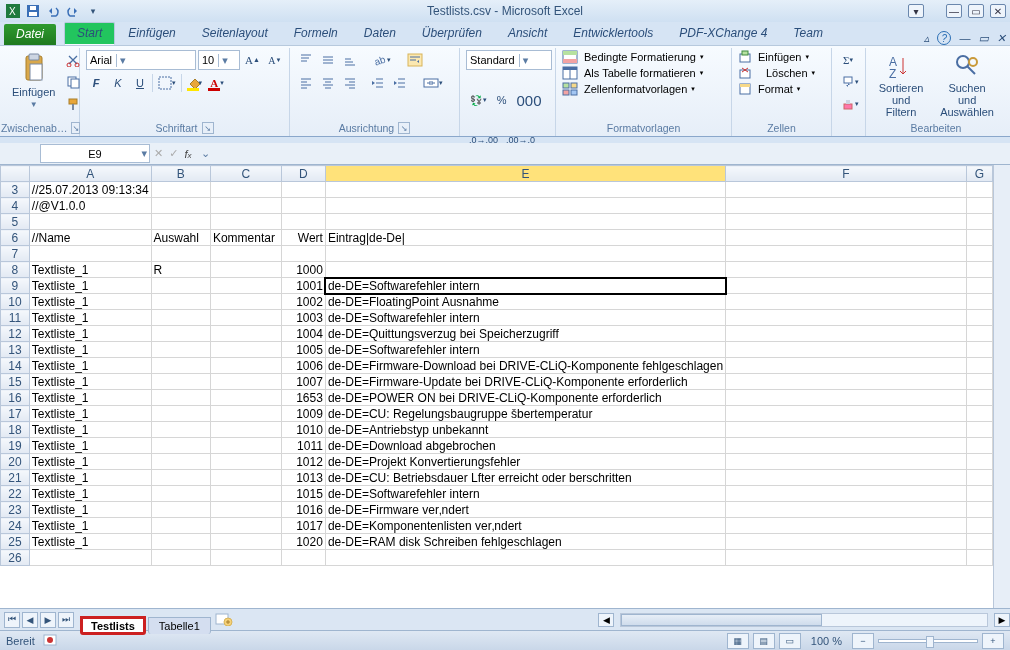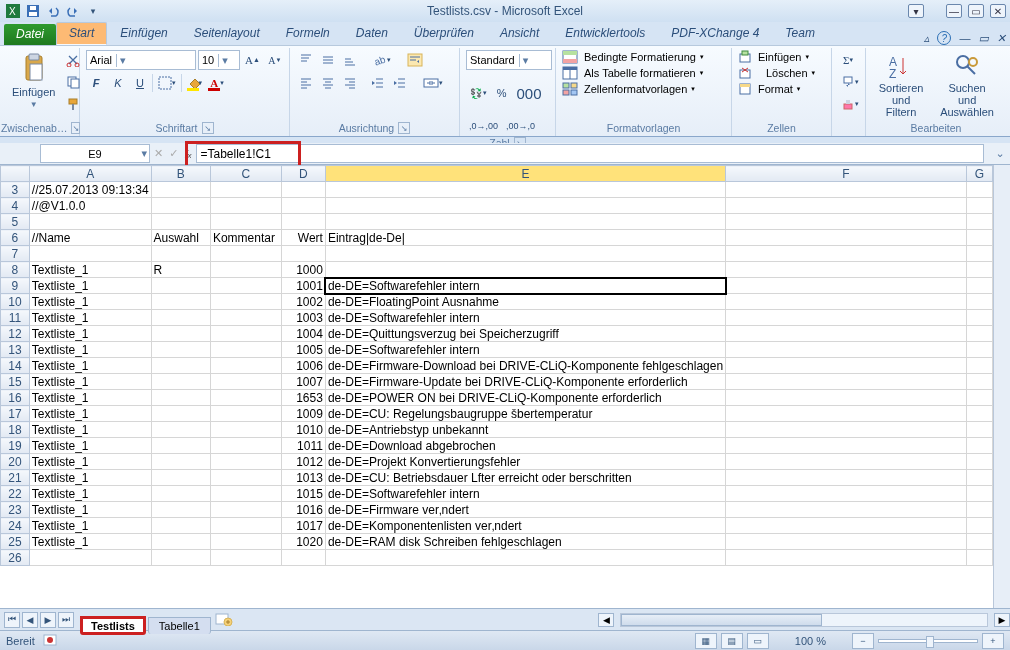--- a/index.html
+++ b/index.html
@@ -14,21 +14,21 @@
   .wincontrols { display:flex; gap:6px; align-items:center; }
   .wincontrols .wbtn { width:16px; height:14px; border:1px solid #6a87ad; border-radius:2px; display:flex; align-items:center; justify-content:center; background:#eef4fb; font-size:10px; color:#334; }
 
   .ico { display:inline-block; }
   .ico svg { display:block; }
 
   
   .ribbon-tabs { height:23px; display:flex; align-items:flex-end; padding:0 4px; gap:0;font-style:italic; }
   .file-tab { background: linear-gradient(#2f9a2f,#1f7a1f); color:#fff; padding:3px 12px 4px; border-radius:2px 2px 0 0; font-size:12px; }
   .rtab { padding:3px 12px 4px; color:#2b4e7a; font-size:12px; border:1px solid transparent; border-bottom:none;}
-  .rtab.active { background:#fdba74; border:1px solid #b7c9dd; border-bottom:1px solid #f5f9fe; color:#2b4e7a; border-radius:2px 2px 0 0;}
+  .rtab.active { background:#22c55e; border:1px solid #b7c9dd; border-bottom:1px solid #f5f9fe; color:#2b4e7a; border-radius:2px 2px 0 0;margin-left:8px;}
   .tabs-right { margin-left:auto; display:flex; align-items:center; gap:8px; color:#2b4e7a; }
   .tabs-right .rbtn{ width:14px; height:14px; border:1px solid #8aa7cb; border-radius:50%; display:flex;align-items:center;justify-content:center;font-size:10px;}
 
   
   .ribbon { height:92px; background:linear-gradient(#f7fbff,#e6eef8); border-top:1px solid #b7c9dd; border-bottom:1px solid #8aa7cb; display:flex; padding:2px 2px 0; }
   .group { border-right:1px solid #c7d6e8; padding:2px 6px 0; display:flex; flex-direction:column; justify-content:space-between; }
   .group .gbody { display:flex; gap:4px; align-items:flex-start; }
   .group .glabel { text-align:center; color:#5a7ba3; font-size:10.5px; padding:1px 0 2px; white-space:nowrap; display:flex; justify-content:center; gap:4px; align-items:center;}
   .bigbtn { display:flex; flex-direction:column; align-items:center; gap:2px; padding:2px 4px; color:#2b4e7a;}
   .bigbtn .lbl { font-size:11px; line-height:12px; }
@@ -350,21 +350,21 @@
             </span>
         </div>
       </div>
       <div class="glabel">
           <span>Ausrichtung</span>
           <span class="launcher">↘</span>
         </div>
     </div>
 
     <div class="group" style="width:96px">
-      <div class="gbody" style="flex-direction:column;gap:13px;">
+      <div class="gbody" style="flex-direction:column;gap:20px;">
         <div class="combo" style="width:86px;">
             <span>Standard</span>
             <span class="dd">▾</span>
           </div>
         <div class="row">
           <span class="sbtn">
               <svg width="14" height="14">
                 <text x="1" y="11" font-size="10" fill="#4a6ea3">💱</text>
               </svg>
               <span style="font-size:7px;">▾</span>
@@ -515,24 +515,20 @@
 
   <div class="fxbar">
     <div class="namebox">
       <span>E9</span>
         <span class="dd">▾</span>
     </div>
     <div class="fx-icons">
       <span style="color:#aaa;">✕</span>
       <span style="color:#aaa;">✓</span>
       <span style="font-style:italic;color:#444;">f<span style="font-size:8px;">x</span></span>
-    </div>
-    <div class="fx-input-wrap">
-      <div class="fx-highlight"></div>
-      <div class="fx-input">=Tabelle1!C1</div>
     </div>
     <div class="fx-expand">⌄</div>
   </div>
 
   <div class="sheet-area">
     <div class="grid">
       <table class="ss" id="ss">
         <colgroup id="cg">
             <col style="width: 32px;">
             <col style="width: 65px;">
@@ -827,21 +823,21 @@
   <div class="status">
     <span>Bereit</span>
     <span style="margin-left:8px;"><svg width="14" height="12">
           <rect x="1" y="1" width="12" height="10" fill="#fff" stroke="#9fb5cf"></rect>
           <circle cx="7" cy="6" r="3" fill="#c33"></circle>
         </svg></span>
     <div class="right">
       <span class="viewbtn">▦</span>
       <span class="viewbtn">▤</span>
       <span class="viewbtn">▭</span>
-      <span style="margin:0 22px;">100 %</span>
+      <span style="margin:0 6px;">100 %</span>
       <span class="viewbtn">−</span>
       <div class="zoom-slider">
           <div class="knob"></div>
         </div>
       <span class="viewbtn">+</span>
     </div>
   </div>
 </div>
 
 </body></html>

